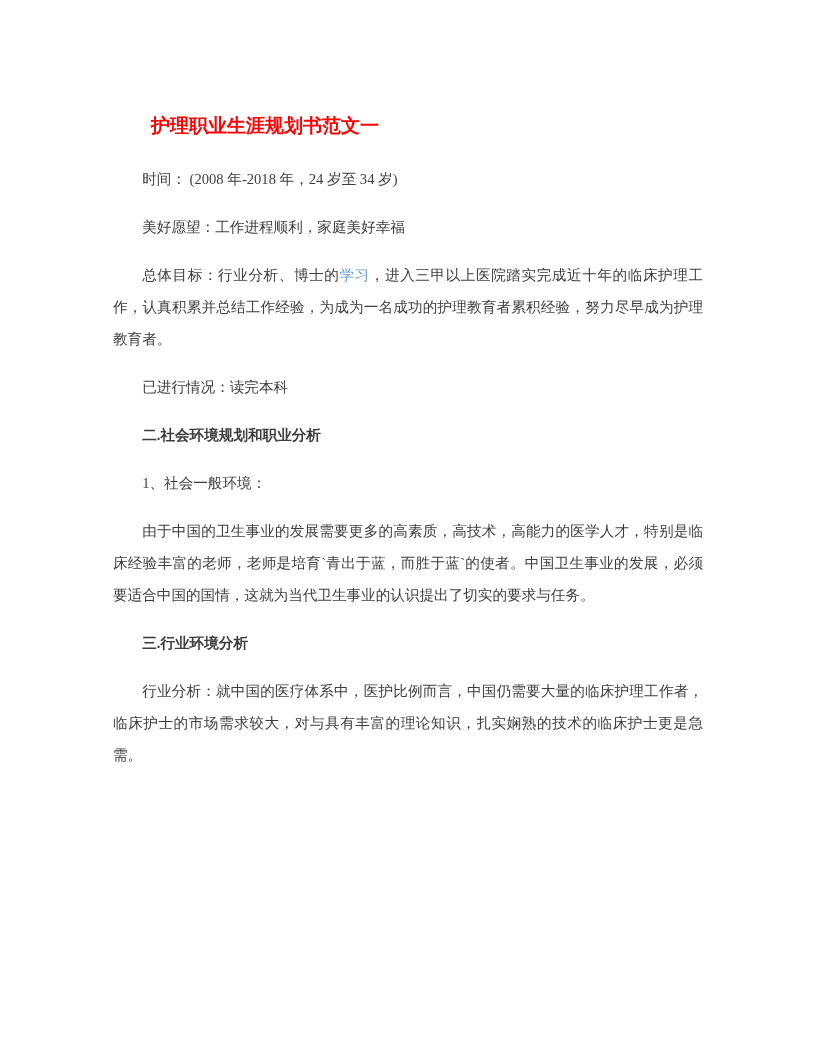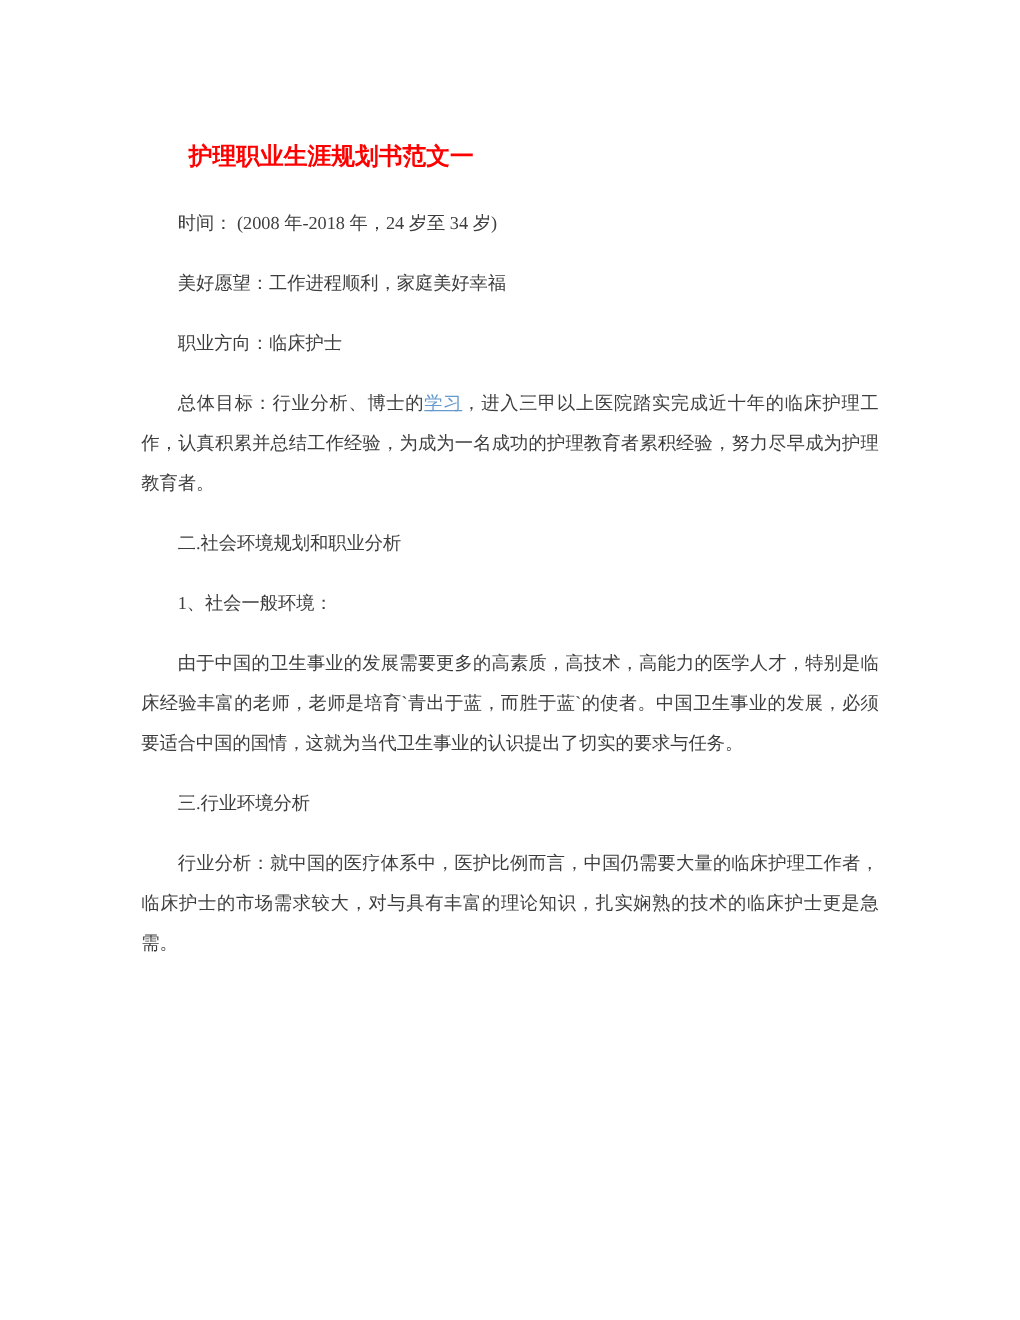--- a/index.html
+++ b/index.html
@@ -28,37 +28,36 @@
   }
   .para {
     font-size: 14.6px;
     line-height: 32px;
     text-indent: 2em;
     margin-bottom: 16px;
     color: var(--text-color, #3d3d3d);
     text-align: justify;
   }
   .para.heading {
-    font-weight: normal;
+    font-weight: bold;
   }
   a.doc-link {
     color: var(--link-color, #6699cc);
-    text-decoration: underline;
     cursor: pointer;
   }
 </style>
 </head>
 <body>
 
 <div class="page">
   <h1 class="doc-title">护理职业生涯规划书范文一</h1>
   <div id="paragraphs">
       <p class="para">时间： (2008 年-2018 年，24 岁至 34 岁)</p>
       <p class="para">美好愿望：工作进程顺利，家庭美好幸福</p>
-      <p class="para">职业方向：临床护士</p>
       <p class="para"><span>总体目标：行业分析、博士的</span><a class="doc-link">学习</a><span>，进入三甲以上医院踏实完成近十年的临床护理工作，认真积累并总结工作经验，为成为一名成功的护理教育者累积经验，努力尽早成为护理教育者。</span></p>
+      <p class="para">已进行情况：读完本科</p>
       <p class="para heading">二.社会环境规划和职业分析</p>
       <p class="para">1、社会一般环境：</p>
       <p class="para">由于中国的卫生事业的发展需要更多的高素质，高技术，高能力的医学人才，特别是临床经验丰富的老师，老师是培育`青出于蓝，而胜于蓝`的使者。中国卫生事业的发展，必须要适合中国的国情，这就为当代卫生事业的认识提出了切实的要求与任务。</p>
       <p class="para heading">三.行业环境分析</p>
       <p class="para">行业分析：就中国的医疗体系中，医护比例而言，中国仍需要大量的临床护理工作者，临床护士的市场需求较大，对与具有丰富的理论知识，扎实娴熟的技术的临床护士更是急需。</p>
     </div>
 </div>
 
 </body></html>

